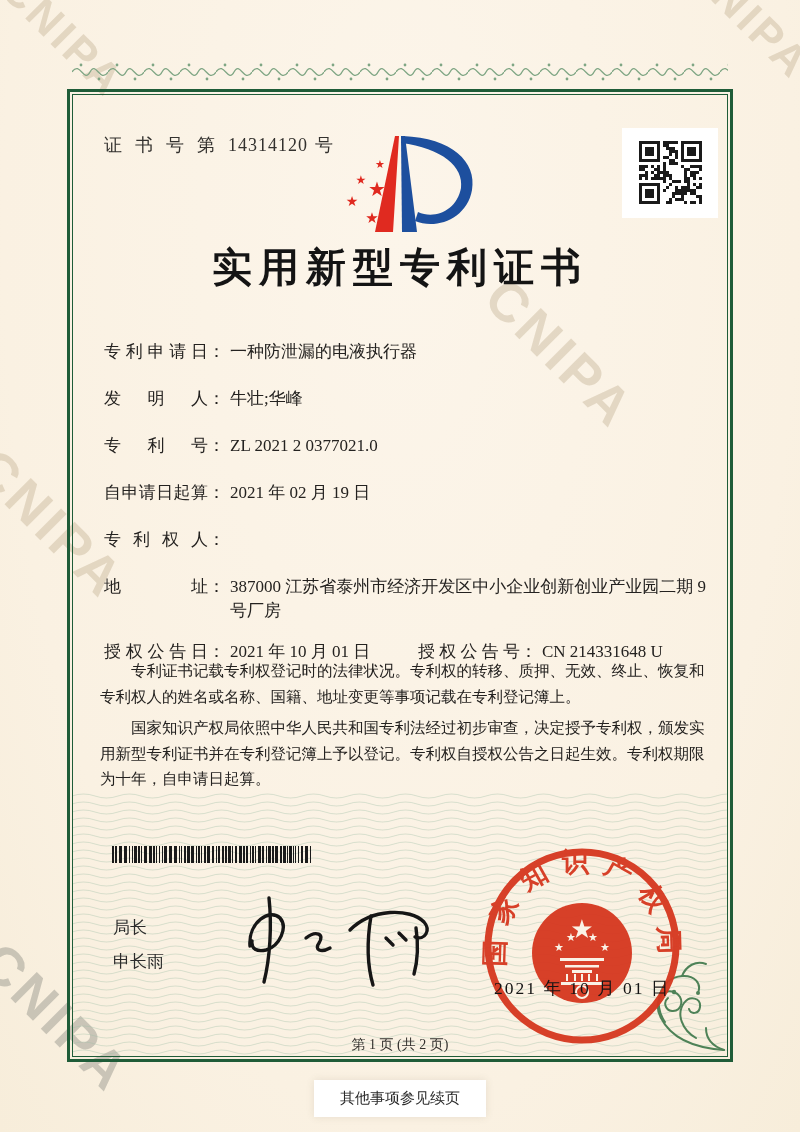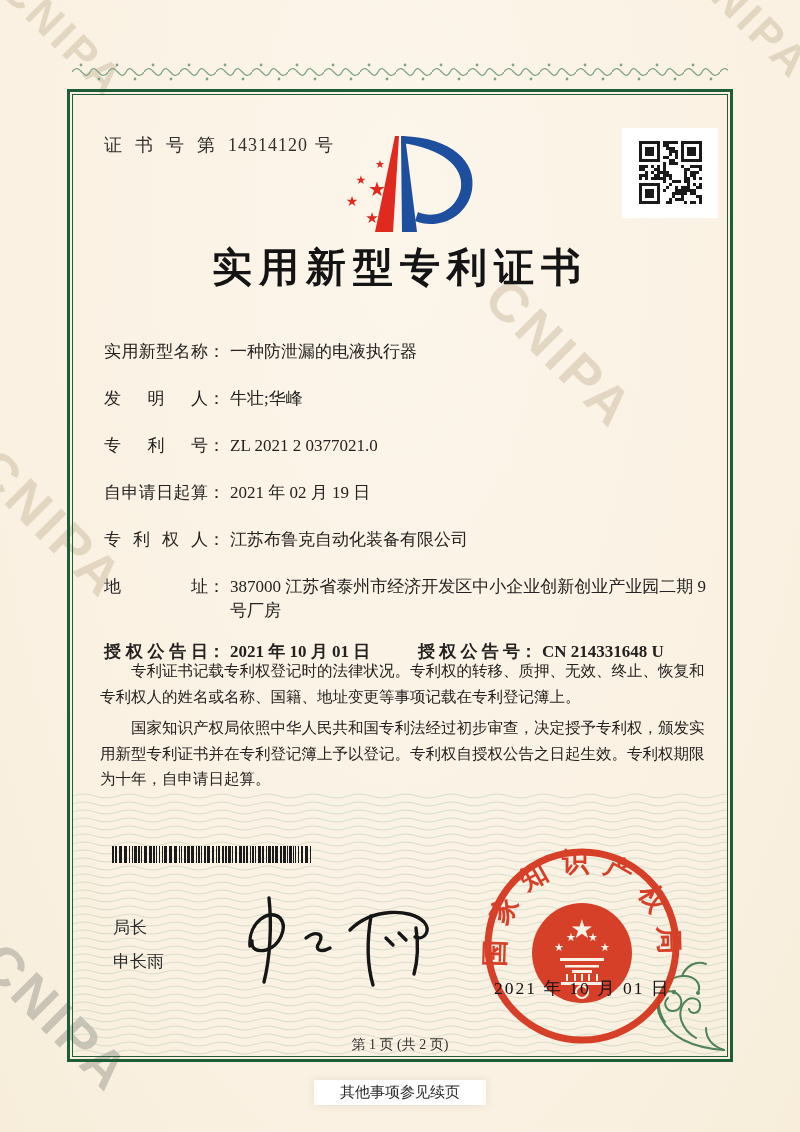--- a/index.html
+++ b/index.html
@@ -41,21 +41,21 @@
   .title{position:absolute;left:0;top:240px;width:100%;text-align:center;
          font-size:40px;font-weight:700;letter-spacing:7px;color:#141414;}
 
   
   .fields{position:absolute;left:104px;top:340px;width:604px;font-size:17px;color:#242220;}
   .field-row{display:flex;line-height:24px;margin-bottom:23px;}
   .field-label{display:block;flex:none;width:104px;text-align:justify;text-align-last:justify;}
   .colon{flex:none;}
   .field-value{flex:1;padding-left:5px;}
   .row-address{margin-bottom:17px;}
-  .grant-row{display:flex;line-height:24px;font-weight:bold;}
+  .grant-row{display:flex;line-height:24px;}
   .grant-left{display:flex;width:290px;flex:none;}
   .grant-right{display:flex;}
   .grant-right .field-label{width:102px;margin-left:24px;}
 
   
   .paras{position:absolute;left:100px;top:658px;width:606px;font-size:15.5px;line-height:25.5px;color:#242220;}
   .paras p{margin:0 0 6px 0;text-indent:2em;}
 
   .barcode{position:absolute;left:112px;top:846px;}
 
@@ -65,21 +65,21 @@
                font-family:"Liberation Sans","DejaVu Sans",sans-serif;color:#2c2c2c;text-align:right;}
   .signature{position:absolute;left:228px;top:888px;}
 
   .seal{position:absolute;left:477px;top:841px;opacity:0.95;}
   .seal-date{position:absolute;left:494px;top:976px;font-size:17.5px;letter-spacing:2px;
              color:#141414;z-index:5;white-space:nowrap;}
 
   .page-no{position:absolute;left:0;top:1036px;width:100%;text-align:center;font-size:14px;color:#33312e;}
 
   .note-box{position:absolute;left:50%;top:1080px;transform:translateX(-50%);
-            background:#ffffff;padding:3px 26px;font-size:15px;color:#2a2a2a;
+            background:#ffffff;padding:9px 26px;font-size:15px;color:#2a2a2a;
             box-shadow:0 0 8px rgba(90,80,60,0.12);white-space:nowrap;}
 </style>
 </head>
 <body>
 
 <div class="page">
 
   <div class="wm wm-tl">CNIPA</div>
   <div class="wm wm-tr">CNIPA</div>
   <div class="wm wm-mr">CNIPA</div>
@@ -273,21 +273,21 @@
         <rect x="0" y="42" width="21" height="21" fill="#1a1a1a"></rect>
         <rect x="3" y="45" width="15" height="15" fill="#ffffff"></rect>
         <rect x="6" y="48" width="9" height="9" fill="#1a1a1a"></rect>
       </svg>
   </div>
 
   <div class="title">实用新型专利证书</div>
 
   <div class="fields">
     <div class="field-row">
-      <span class="field-label">实用新型名称</span>
+      <span class="field-label">专利申请日</span>
         <span class="colon">：</span>
         <span class="field-value">一种防泄漏的电液执行器</span>
     </div>
     <div class="field-row">
       <span class="field-label">发明人</span>
         <span class="colon">：</span>
         <span class="field-value">牛壮;华峰</span>
     </div>
     <div class="field-row">
       <span class="field-label">专利号</span>
@@ -295,21 +295,20 @@
         <span class="field-value">ZL 2021 2 0377021.0</span>
     </div>
     <div class="field-row">
       <span class="field-label">自申请日起算</span>
         <span class="colon">：</span>
         <span class="field-value">2021 年 02 月 19 日</span>
     </div>
     <div class="field-row">
       <span class="field-label">专利权人</span>
         <span class="colon">：</span>
-        <span class="field-value">江苏布鲁克自动化装备有限公司</span>
     </div>
     <div class="field-row row-address">
       <span class="field-label">地址</span>
         <span class="colon">：</span>
         <span class="field-value">387000 江苏省泰州市经济开发区中小企业创新创业产业园二期 9 号厂房</span>
     </div>
     <div class="grant-row">
       <div class="grant-left">
         <span class="field-label">授权公告日</span>
           <span class="colon">：</span>

